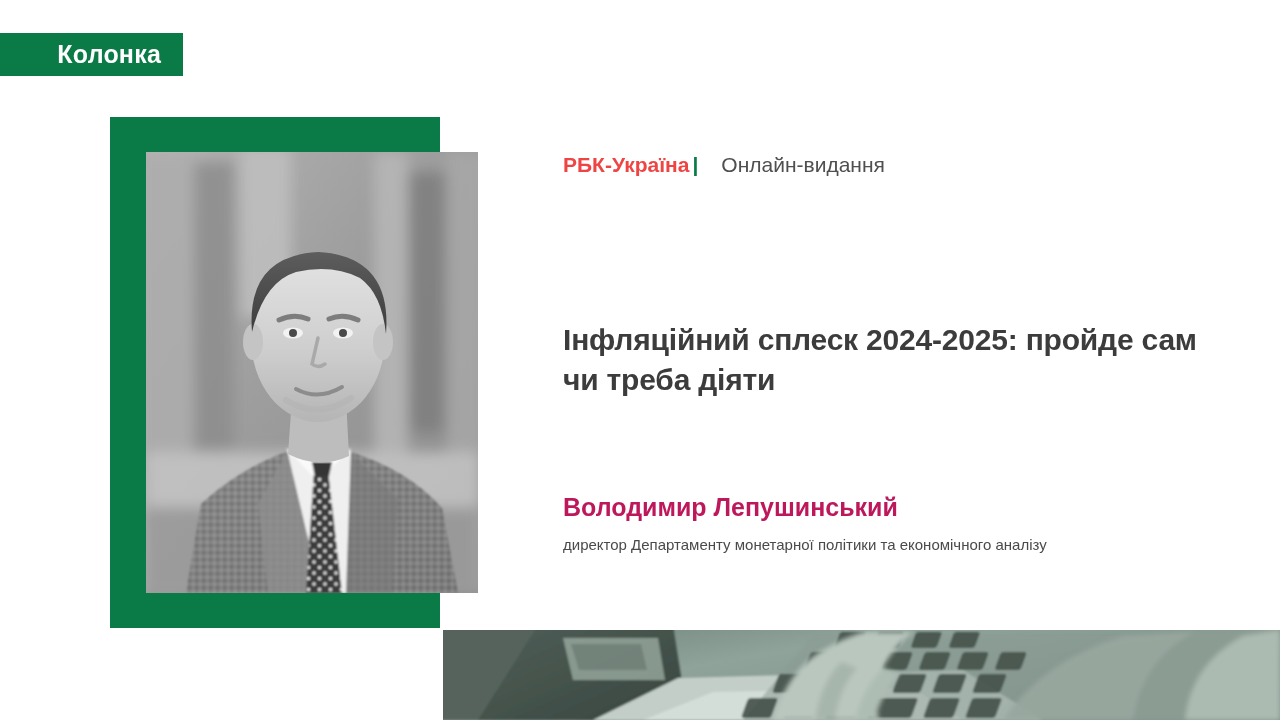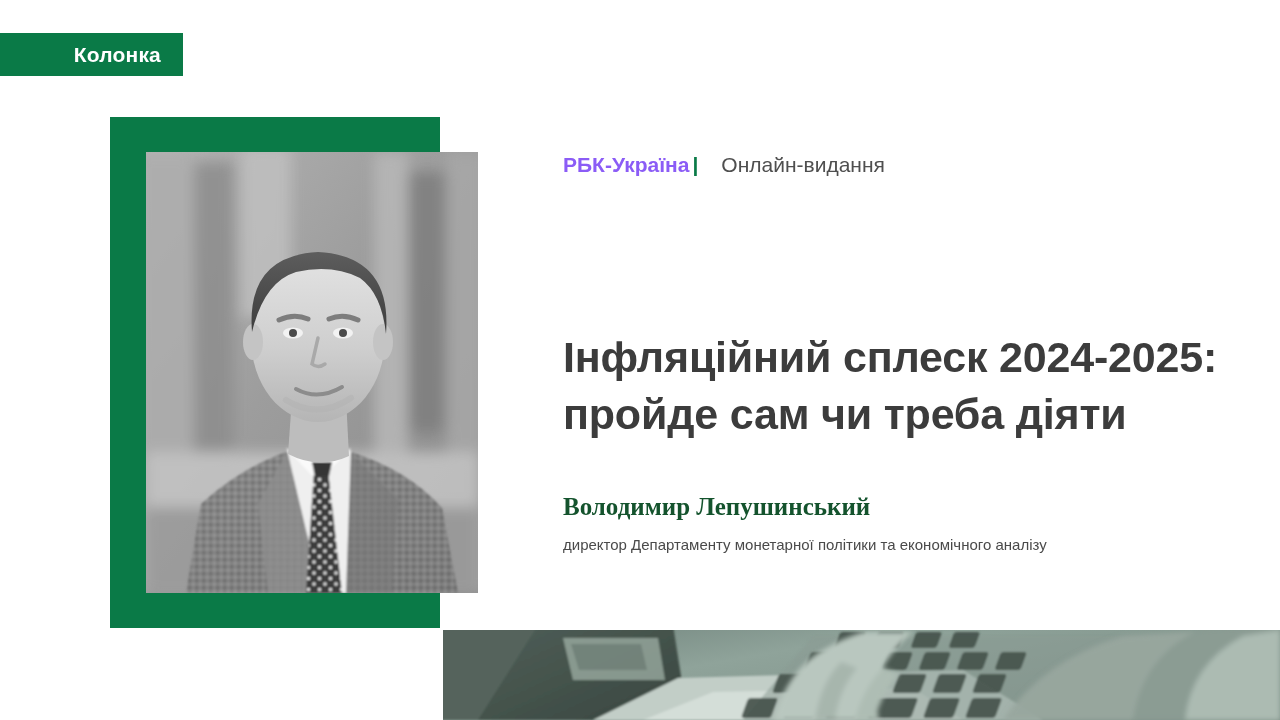--- a/index.html
+++ b/index.html
@@ -24,21 +24,21 @@
     height: 43px;
     background: #0a7a47;
     display: flex;
     align-items: center;
     justify-content: flex-end;
     box-sizing: border-box;
     padding-right: 22px;
   }
   .badge-label {
     color: #ffffff;
-    font-size: 21px;
+    font-size: 25px;
     font-weight: 700;
     letter-spacing: 0.2px;
     line-height: 1;
   }
 
   
   .portrait-frame {
     position: absolute;
     left: 110px;
     top: 117px;
@@ -68,56 +68,55 @@
 
   .kicker {
     position: absolute;
     top: 152px;
     left: 0;
     font-size: 21px;
     line-height: 1.2;
     white-space: nowrap;
   }
   .kicker-brand {
-    color: #8b5cf6;
+    color: #ef4444;
     font-weight: 700;
   }
   .kicker-sep {
     color: #0a7a47;
     font-weight: 700;
     padding: 0 3px;
   }
   .kicker-outlet {
     color: #4f4f4f;
     font-weight: 400;
     margin-left: 20px;
   }
 
   .headline {
     position: absolute;
     top: 300px;
     left: 0;
     width: 660px;
     color: #3c3c3c;
-    font-size: 43px;
+    font-size: 30px;
     font-weight: 700;
     line-height: 1.33;
     letter-spacing: -0.2px;
   }
 
   .author-name {
     position: absolute;
     top: 492px;
     left: 0;
-    color: #14532d;
+    color: #be185d;
     font-size: 25px;
     font-weight: 700;
     line-height: 1.2;
     white-space: nowrap;
-    font-family: Liberation Serif, serif;
   }
   .author-title {
     position: absolute;
     top: 534px;
     left: 0;
     width: 520px;
     color: #4a4a4a;
     font-size: 15px;
     font-weight: 400;
     line-height: 1.45;

